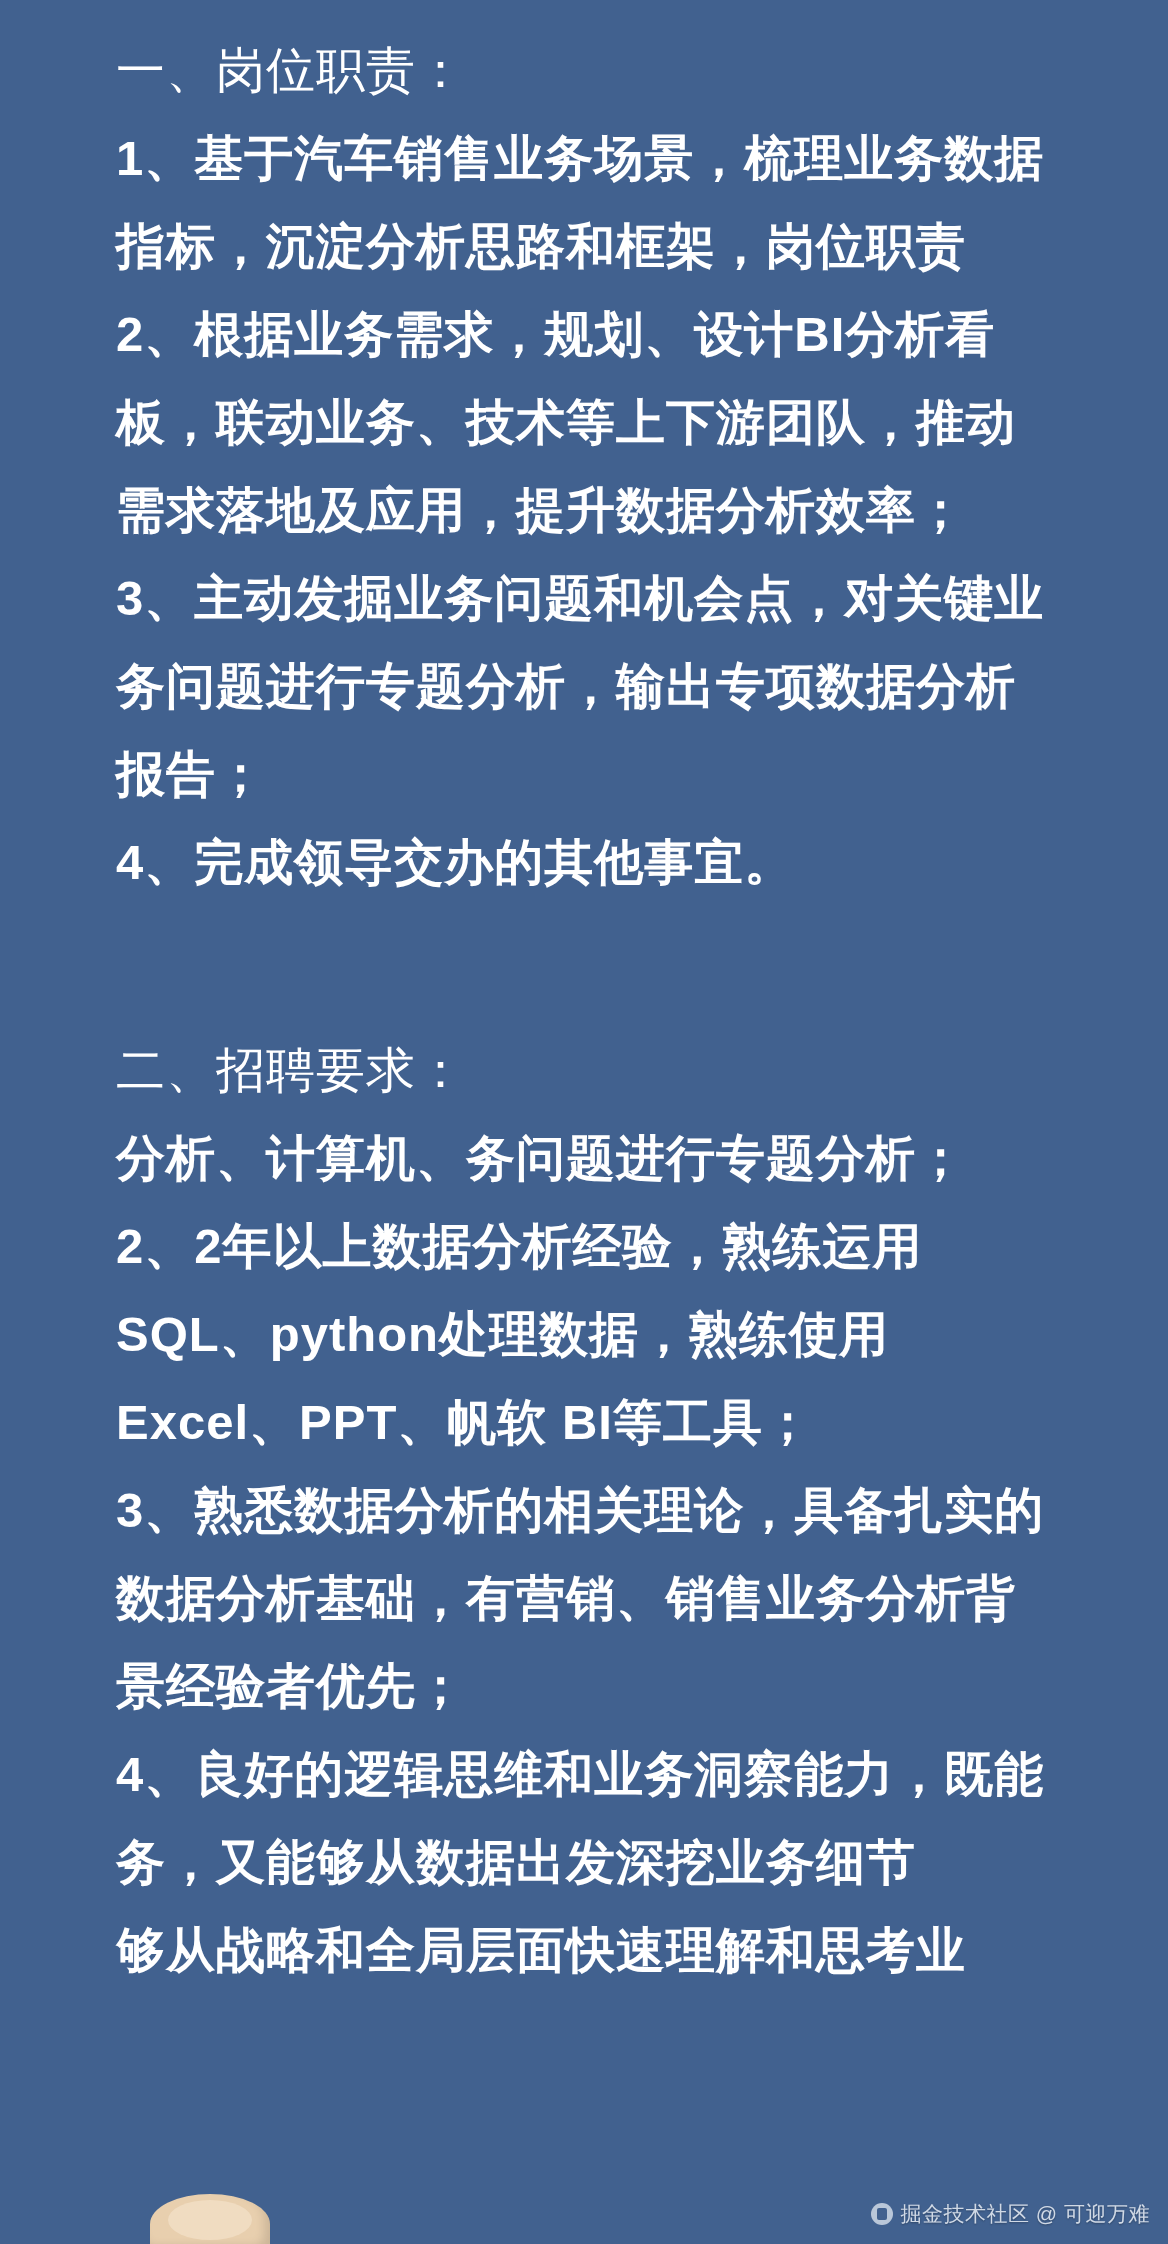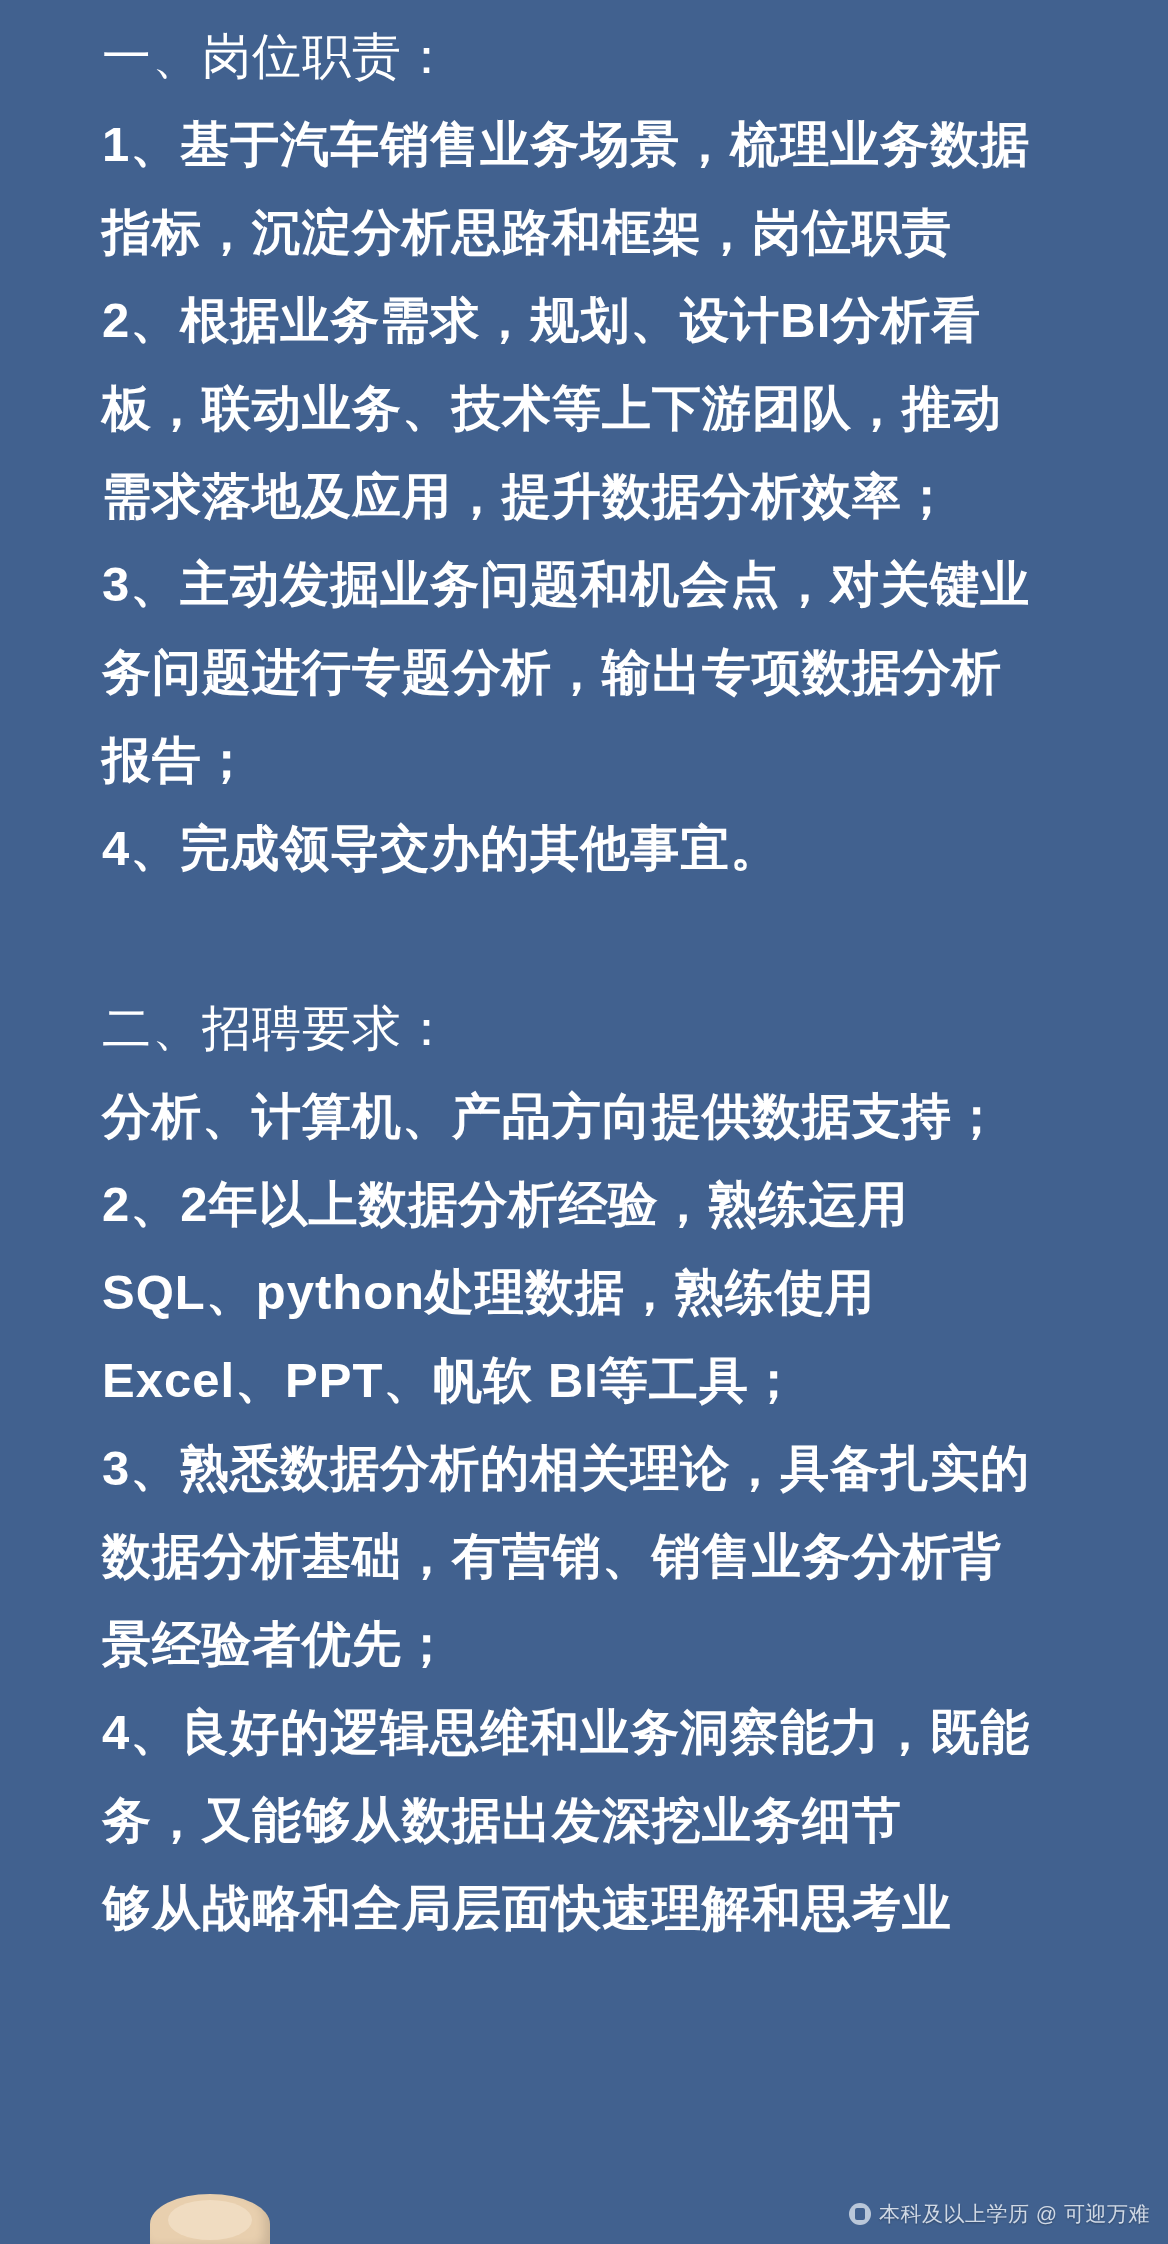--- a/index.html
+++ b/index.html
@@ -15,21 +15,21 @@
     position: relative;
   }
   .page {
     position: absolute;
     inset: 0;
     background: #41618f;
     padding: 10px 40px 0 100px;
     box-sizing: border-box;
   }
   .section {
-    margin: 2px;
+    margin: 16px;
   }
   .line {
     color: #ffffff;
     font-size: 49px;
     line-height: 88px;
     letter-spacing: 1px;
     white-space: pre;
     font-weight: 700;
   }
   .heading {
@@ -114,32 +114,32 @@
     <div class="line">3、主动发掘业务问题和机会点，对关键业</div>
     <div class="line">务问题进行专题分析，输出专项数据分析</div>
     <div class="line">报告；</div>
     <div class="line">4、完成领导交办的其他事宜。</div>
   </div>
 
   <div class="gap"></div>
 
   <div class="section">
     <div class="heading">二、招聘要求：</div>
-    <div class="line">分析、计算机、产品方向提供数据支持；</div>
+    <div class="line">分析、计算机、务问题进行专题分析；</div>
     <div class="line">2、2年以上数据分析经验，熟练运用</div>
     <div class="line">SQL、python处理数据，熟练使用</div>
     <div class="line">Excel、PPT、帆软 BI等工具；</div>
     <div class="line">3、熟悉数据分析的相关理论，具备扎实的</div>
     <div class="line">数据分析基础，有营销、销售业务分析背</div>
     <div class="line">景经验者优先；</div>
     <div class="line">4、良好的逻辑思维和业务洞察能力，既能</div>
     <div class="line">务，又能够从数据出发深挖业务细节</div>
     <div class="line">够从战略和全局层面快速理解和思考业</div>
   </div>
 
   <div class="hand"></div>
 
   <div class="watermark">
     <span class="wm-logo"></span>
-    <span class="wm-text">本科及以上学历 @ 可迎万难</span>
+    <span class="wm-text">掘金技术社区 @ 可迎万难</span>
   </div>
 
 </div>
 
 </body></html>

